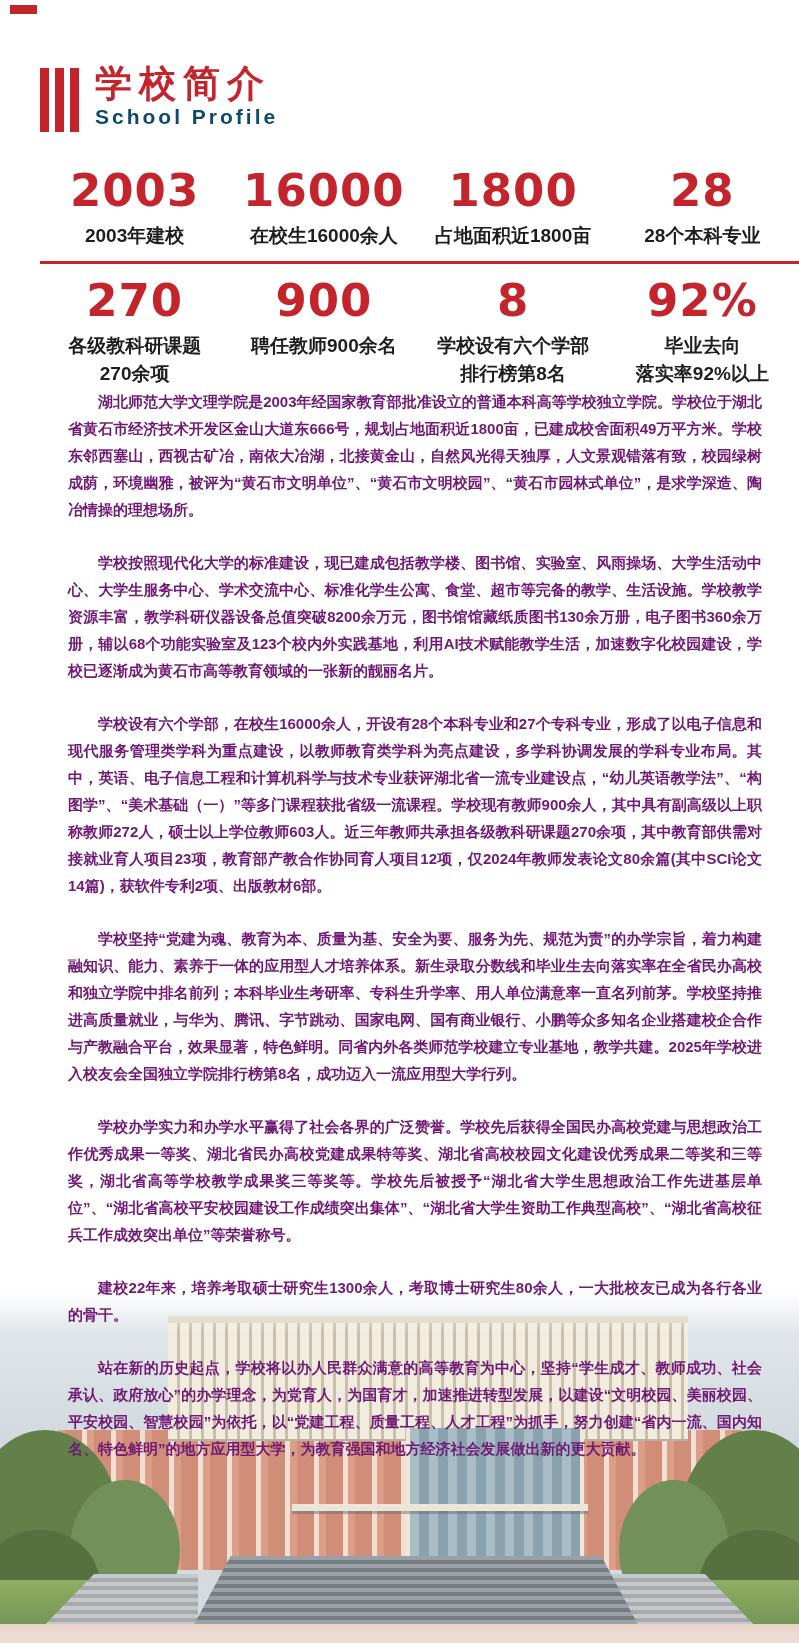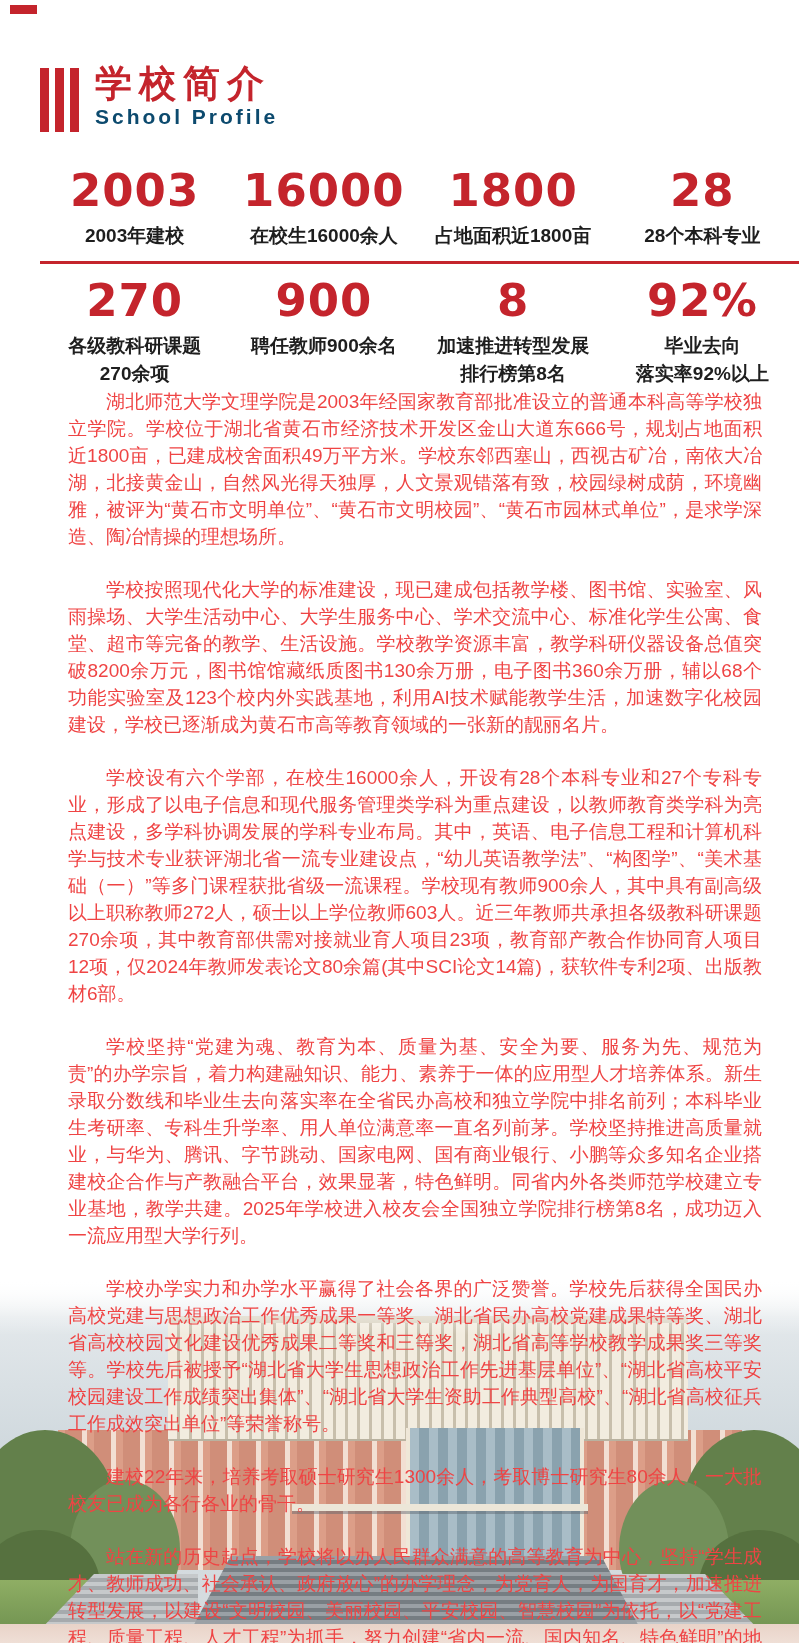--- a/index.html
+++ b/index.html
@@ -35,22 +35,22 @@
   }
   .stat-label{
     margin-top:9px;font-size:19px;color:#1e1e1e;font-weight:600;
     line-height:1.45;white-space:pre-line;
   }
   .stats-divider{position:absolute;top:261px;left:40px;right:38px;height:3px;background:#c4242c;}
 
   
   .content{position:absolute;top:388px;left:68px;width:694px;z-index:2;}
   .content p{
-    margin:0 0 26px 0;font-size:19px;line-height:27px;color:#ef4444;
-    text-align:justify;text-indent:2em;font-weight:400;
+    margin:0 0 26px 0;font-size:15px;line-height:27px;color:#701a75;
+    text-align:justify;text-indent:2em;font-weight:700;
   }
 
   
   .photo{position:absolute;top:1280px;left:0;width:799px;height:363px;z-index:0;}
   .photo *{position:absolute;}
   .sky{inset:0;background:linear-gradient(#ffffff 0%,#e3e8eb 10%,#cfd8dd 48%,#d7dcdf 100%);}
   .bldg-upper{
     left:168px;top:36px;width:520px;height:116px;
     background:repeating-linear-gradient(90deg,#f2ecdf 0 9px,#c8bfac 9px 12px);
     border-top:7px solid #d9d2c0;box-shadow:0 2px 0 #b9b2a0;
@@ -137,21 +137,21 @@
       <div class="stat-number">270</div>
       <div class="stat-label">各级教科研课题
 270余项</div>
     </div>
     <div class="stat">
       <div class="stat-number">900</div>
       <div class="stat-label">聘任教师900余名</div>
     </div>
     <div class="stat">
       <div class="stat-number">8</div>
-      <div class="stat-label">加速推进转型发展
+      <div class="stat-label">学校设有六个学部
 排行榜第8名</div>
     </div>
     <div class="stat">
       <div class="stat-number">92%</div>
       <div class="stat-label">毕业去向
 落实率92%以上</div>
     </div>
   </section>
 
   <main class="content">

